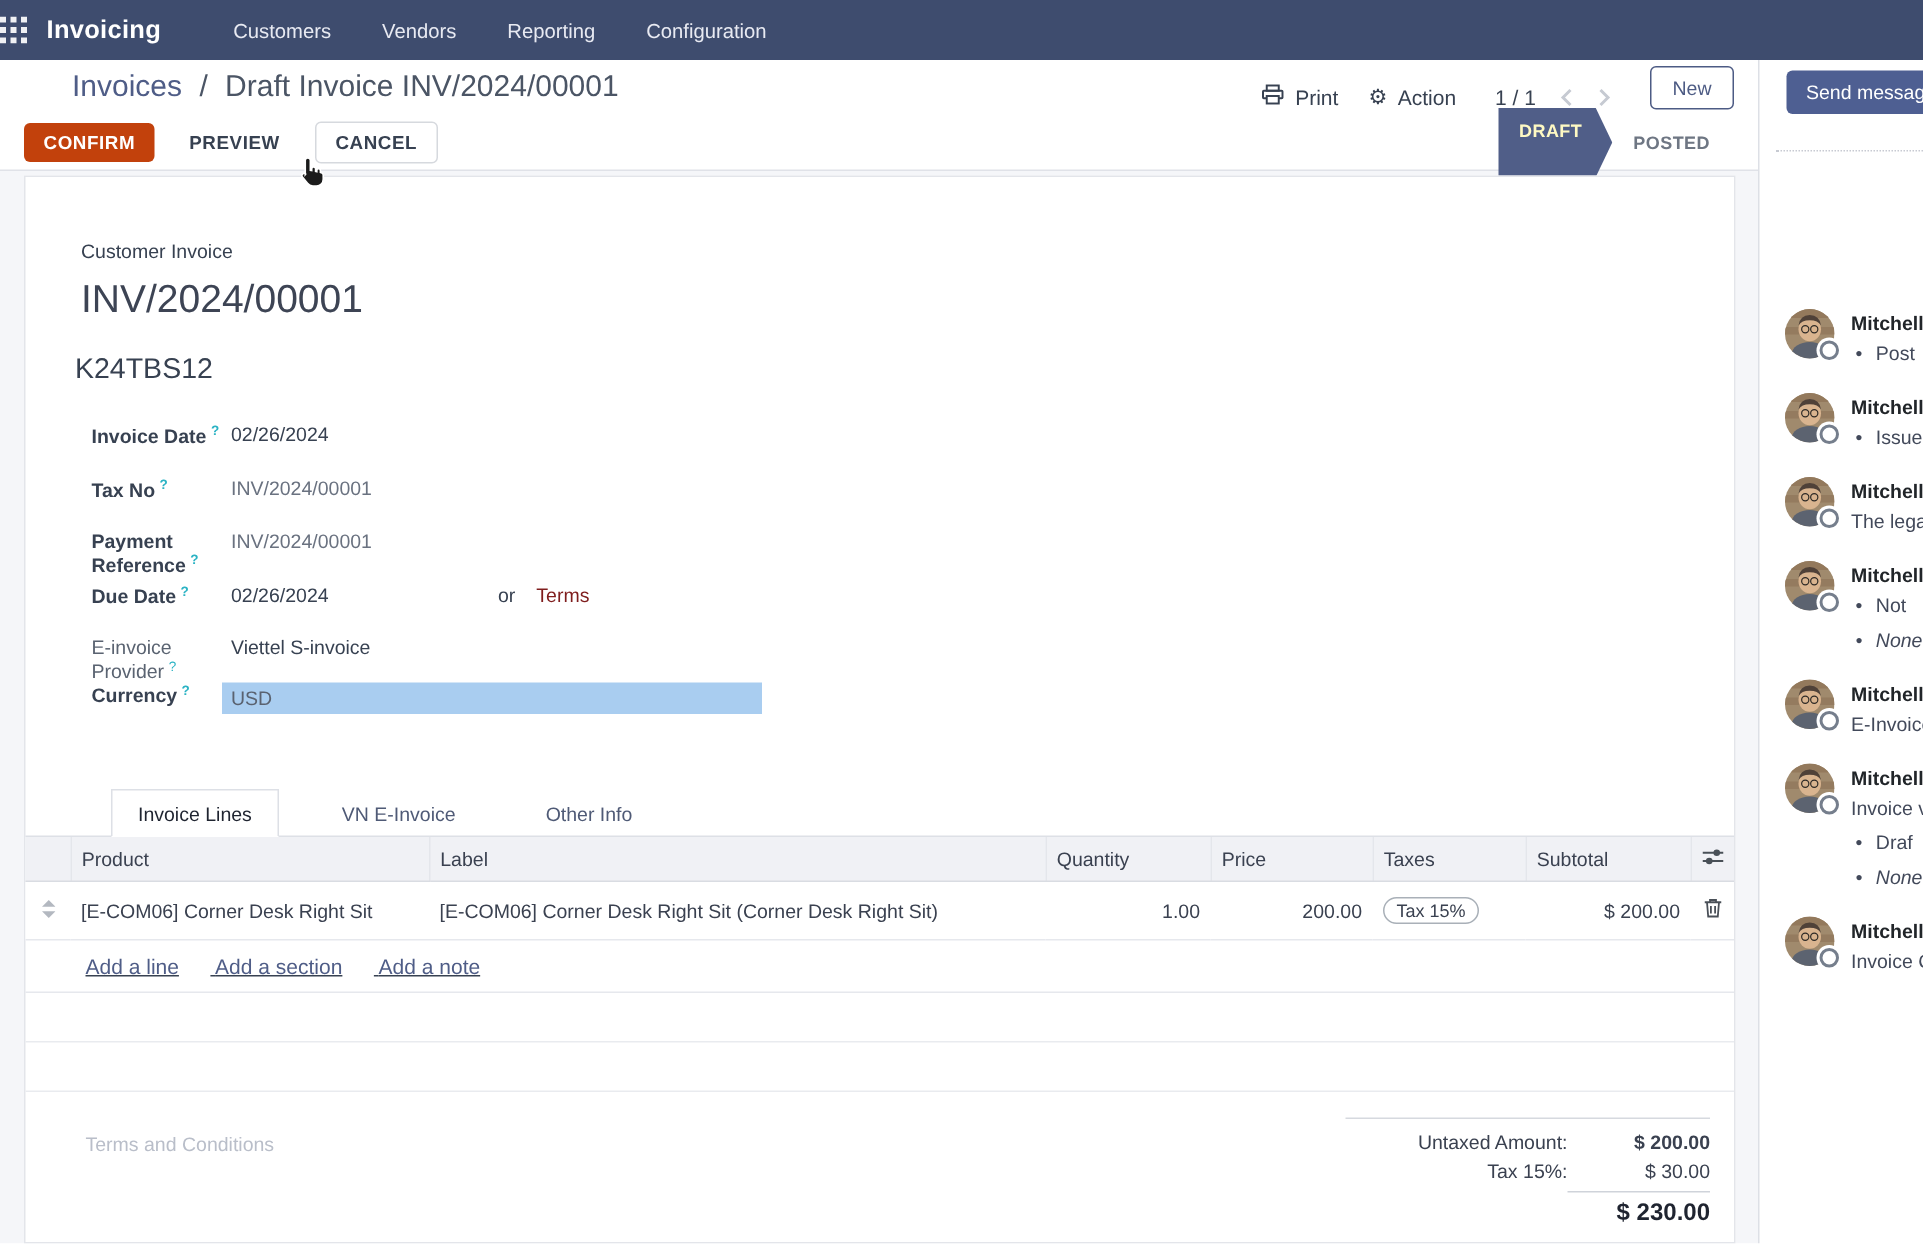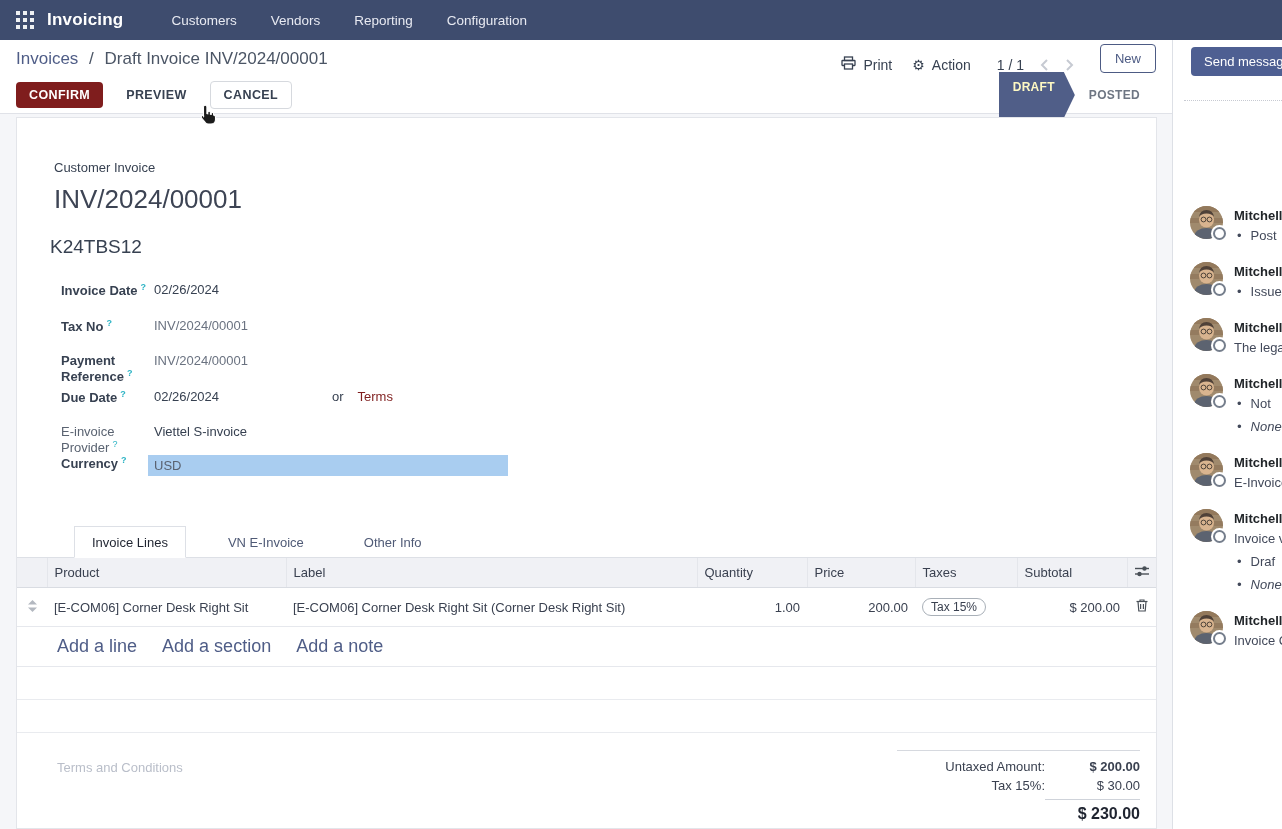--- a/index.html
+++ b/index.html
@@ -3,50 +3,50 @@
 <meta charset="utf-8">
 <style>
   * { box-sizing: border-box; }
   html,body { margin:0; padding:0; }
   body {
     width:1282px; height:829px; overflow:hidden; position:relative;
     font-family:"Liberation Sans", sans-serif; background:#fff; color:#374151;
   }
 
   
-  .navbar { height:40px; background:#3e4c6e; display:flex; align-items:center; padding:0 16px; }
+  .navbar { height:40px; background:#3e4c6e; display:flex; align-items:center; padding:0 0; }
   .apps-icon { margin-right:13px; display:flex; align-items:center; cursor:pointer; }
   .brand { color:#fff; font-size:17px; font-weight:700; margin-right:34px; letter-spacing:.2px; }
   .nav-menu { display:flex; gap:6px; }
   .nav-item { color:#e8eaf2; font-size:13.5px; padding:7px 14px; cursor:pointer; }
 
   .layout { display:flex; height:789px; }
   .main { width:1172px; background:#fff; display:flex; flex-direction:column; }
 
   
   .control-panel { height:44px; display:flex; align-items:center; justify-content:space-between; padding:0 16px; }
-  .breadcrumb { font-size:17px; }
+  .breadcrumb { font-size:20px;margin-left:32px; }
   .bc-root { color:#4f5d87; cursor:pointer; }
   .bc-sep { color:#4b5565; margin:0 6px; }
   .bc-current { color:#4b5565; }
   .cp-right { display:flex; align-items:flex-end; gap:20px; }
   .cp-btn { display:flex; align-items:center; gap:7px; font-size:14px; color:#374151; cursor:pointer; }
   .gear-glyph { font-family:"DejaVu Sans", sans-serif; font-size:14px; line-height:1; }
   .pager-group { display:flex; align-items:center; gap:16px; margin-left:6px; }
   .pager { font-size:14px; color:#374151; }
   .chev { display:flex; cursor:pointer; }
   .btn-new { border:1px solid #4d5b84; color:#4d5b84; background:#fff; border-radius:4px;
              padding:6px 14px; font-size:13px; cursor:pointer; margin-left:6px; }
 
   
   .status-bar { height:37px; display:flex; align-items:center; justify-content:space-between;
                 padding:0 16px; border-bottom:1px solid #e0e2e8; }
   .sb-left { display:flex; align-items:center; gap:10px; }
   .btn { font-size:12.5px; font-weight:700; letter-spacing:.4px; padding:6px 13px; border-radius:4px; cursor:pointer; border:none; background:transparent; font-family:inherit; }
-  .btn-primary { background:#7f1d1d; color:#fff; }
+  .btn-primary { background:#c2410c; color:#fff; }
   .btn-flat { color:#374151; }
   .btn-outline { color:#374151; border:1px solid #d6d9de; background:#fff; }
   .sb-right { display:flex; align-items:center; }
   .status-arrow { background:#505e88; color:#fef9c3; font-size:12px; font-weight:700; letter-spacing:.3px;
                   padding:8px 20px 24px 14px; cursor:pointer;
                   clip-path:polygon(0 0, calc(100% - 11px) 0, 100% 50%, calc(100% - 11px) 100%, 0 100%); }
   .status-next { color:#6e7683; font-size:12px; font-weight:700; letter-spacing:.3px; margin:0 16px 0 14px; cursor:pointer; }
 
   
   .content { background:#f5f6f9; flex:1; padding:3px 15px 0 16px; }
@@ -91,21 +91,21 @@
   table.lines th:last-child { border-right:none; }
   table.lines td { font-size:13px; color:#3a4150; padding:10px 7px; border-bottom:1px solid #e6e8ed; background:#fff; }
   .num { text-align:right; }
   .cell-product { color:#4f5d87; cursor:pointer; }
   .handle-cell { text-align:center; padding:10px 0 !important; cursor:grab; }
   .tax-pill { display:inline-block; border:1px solid #a9b0b8; border-radius:10px; padding:1px 8px;
               font-size:12px; color:#3a4150; background:#fff; }
   .action-cell { text-align:center; cursor:pointer; }
   .th-icon { text-align:center !important; padding:7px 2px !important; cursor:pointer; }
 
-  .add-row { padding:9px 0 9px 40px; border-bottom:1px solid #e6e8ed; font-size:18px; }
+  .add-row { padding:9px 0 9px 40px; border-bottom:1px solid #e6e8ed; font-size:14px;text-decoration:underline; }
   .add-link { color:#4f5d87; margin-right:21px; cursor:pointer; }
   .empty-row { height:33px; border-bottom:1px solid #e9ebef; }
 
   
   .tot-section { margin-top:17px; display:flex; justify-content:space-between; padding:0 16px 0 40px; }
   .terms-note { color:#b9bec9; font-size:13px; padding-top:10px; cursor:text; }
   .totals { width:243px; border-top:1px solid #d6d9df; padding-top:6px; }
   .tot-row { display:flex; justify-content:flex-end; align-items:baseline; padding:2px 0; font-size:13px; color:#3a4150; }
   .tot-label { flex:1; text-align:right; }
   .tot-val { width:95px; text-align:right; }

